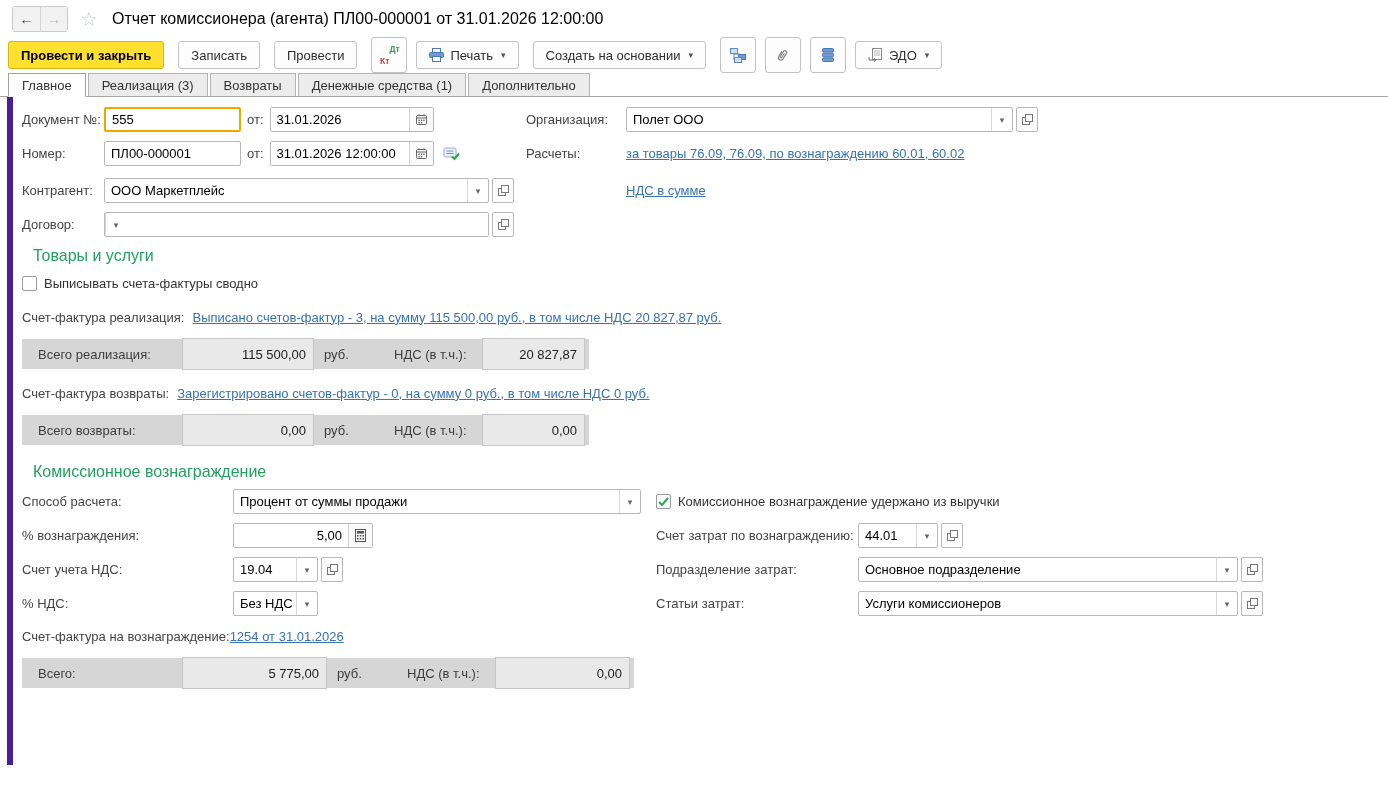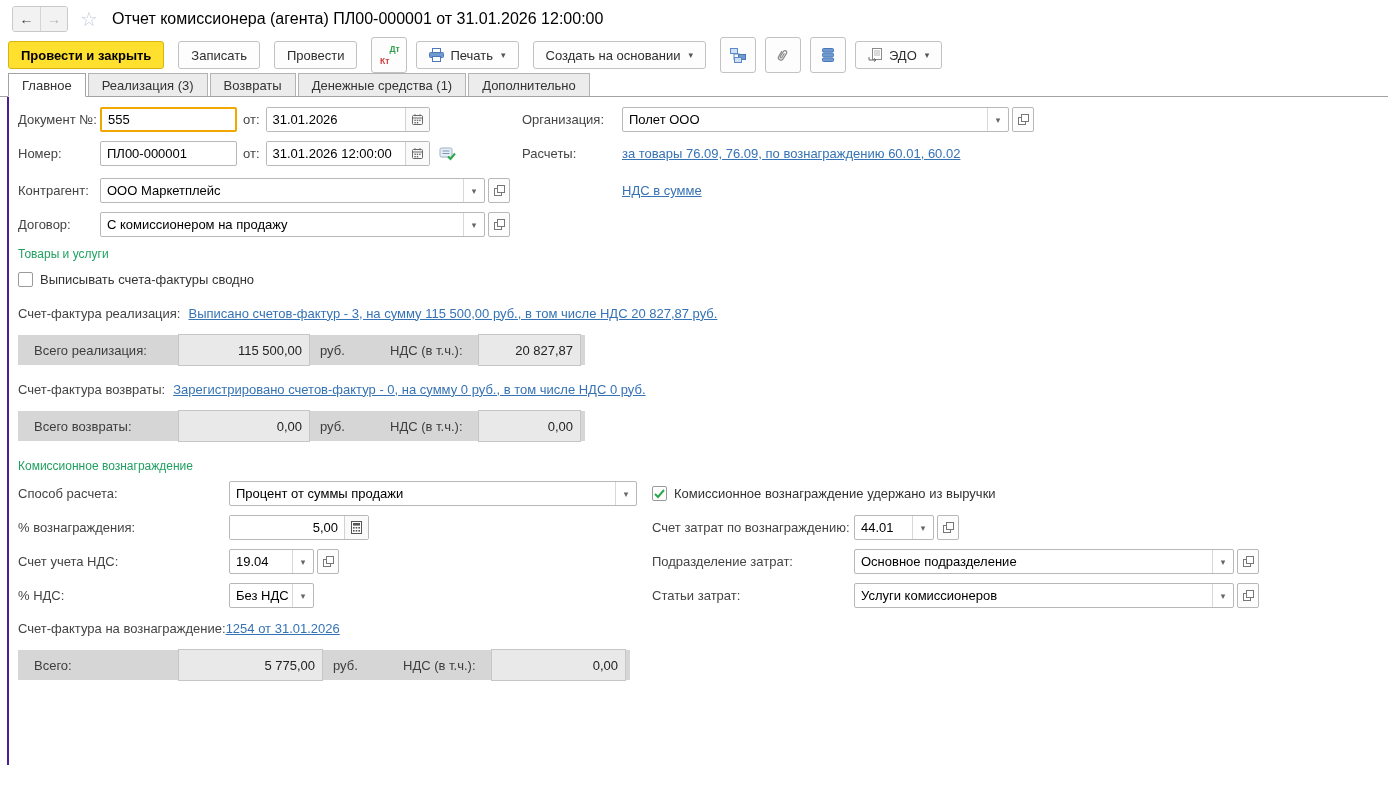--- a/index.html
+++ b/index.html
@@ -28,21 +28,21 @@
   .dtkt .dt { position:absolute; top:0; left:0; color:#2f9e4f; }
   .dtkt .kt { position:absolute; bottom:0; right:0; color:#cf3b3b; }
 
   
   .tabs { display:flex; align-items:flex-end; padding-left:8px; height:25px; border-bottom:1px solid #a3a3a3; }
   .tab { height:23px; display:flex; align-items:center; padding:0 13px; background:#ececec;
     border:1px solid #b3b3b3; border-bottom:none; margin-right:2px; cursor:pointer; color:#333; }
   .tab.active { background:#fff; border-color:#a3a3a3; height:24px; margin-bottom:-1px; border-bottom:1px solid #fff; }
 
   
-  .content { margin-left:7px; border-left:2px solid #4c1d95; padding:10px 16px 0 9px; height:668px; }
+  .content { margin-left:7px; border-left:6px solid #4c1d95; padding:10px 16px 0 9px; height:668px; }
   .frow { display:flex; align-items:center; height:25px; margin-bottom:9px; position:relative; }
   .lbl { width:82px; flex-shrink:0; color:#444; }
   .lbl.wide { width:211px; }
   .sep { margin:0 6px 0 6px; color:#444; }
   .right { position:absolute; left:504px; top:0; height:100%; display:flex; align-items:center; }
   .right.far { left:634px; }
   .rlbl { width:100px; flex-shrink:0; color:#444; }
   .rlbl.w202 { width:202px; }
 
   input.field { height:25px; border:1px solid #b8b8b8; border-radius:2px; padding:0 6px; font-size:13px;
@@ -51,21 +51,21 @@
   .igroup { display:flex; height:25px; border:1px solid #b8b8b8; border-radius:2px; background:#fff; align-items:stretch; }
   .igroup input { border:none; outline:none; height:100%; padding:0 6px; font-size:13px; font-family:inherit; color:#000; min-width:0; }
   .igroup .ibtn { width:24px; display:flex; align-items:center; justify-content:center; border-left:1px solid #d2d2d2; background:#fafafa; cursor:pointer; }
   .combo { display:flex; height:25px; border:1px solid #b8b8b8; border-radius:2px; background:#fff; align-items:center; cursor:pointer; }
   .combo .ctext { flex:1; padding:0 6px; color:#000; white-space:nowrap; overflow:hidden; }
   .combo .carrow { width:21px; align-self:stretch; display:flex; align-items:center; justify-content:center;
     border-left:1px solid #d8d8d8; color:#666; font-size:9px; }
   .openbtn { width:22px; height:25px; margin-left:3px; border:1px solid #b8b8b8; border-radius:2px; background:#fdfdfd;
     display:flex; align-items:center; justify-content:center; cursor:pointer; flex-shrink:0; }
 
-  .secheading { font-size:12px; color:var(--heading-green); margin:10px 0 8px 0; }
+  .secheading { font-size:16px; color:var(--heading-green); margin:10px 0 8px 11px; }
   a.lnk { color:var(--link-blue); text-decoration:underline; cursor:pointer; }
   .cbrow { display:flex; align-items:center; height:20px; margin-bottom:11px; gap:7px; }
   .cb { width:15px; height:15px; border:1px solid #9a9a9a; border-radius:2px; background:#fff; display:flex;
     align-items:center; justify-content:center; cursor:pointer; flex-shrink:0; color:var(--check-green); }
   .sfrow { display:flex; align-items:center; height:20px; margin:14px 0 12px 0; gap:8px; }
   .sfrow .slbl { color:#444; }
 
   .totalbar { display:flex; align-items:center; height:30px; background:var(--bar-bg); padding-left:16px; margin-bottom:12px; }
   .tb-label { width:144px; color:#3d3d3d; flex-shrink:0; }
   .tb-field { width:132px; height:32px; background:var(--bar-field-bg); border:1px solid #c6c6c6;
@@ -262,21 +262,20 @@
     </button>
     <div class="right">
       <span class="rlbl"></span>
       <a class="lnk">НДС в сумме</a>
     </div>
   </div>
 
   <div class="frow">
     <span class="lbl">Договор:</span>
     <div class="combo" style="width:385px">
-      <span class="ctext">С комиссионером на продажу</span>
       <span class="carrow">▾</span>
     </div>
     <button class="openbtn">
       <span>
         <svg width="11" height="11" viewBox="0 0 11 11">
           <rect x="0.5" y="3.5" width="7" height="7" fill="#fff" stroke="#777"></rect>
           <rect x="3.5" y="0.5" width="7" height="7" fill="#fff" stroke="#777"></rect>
         </svg>
       </span>
     </button>

